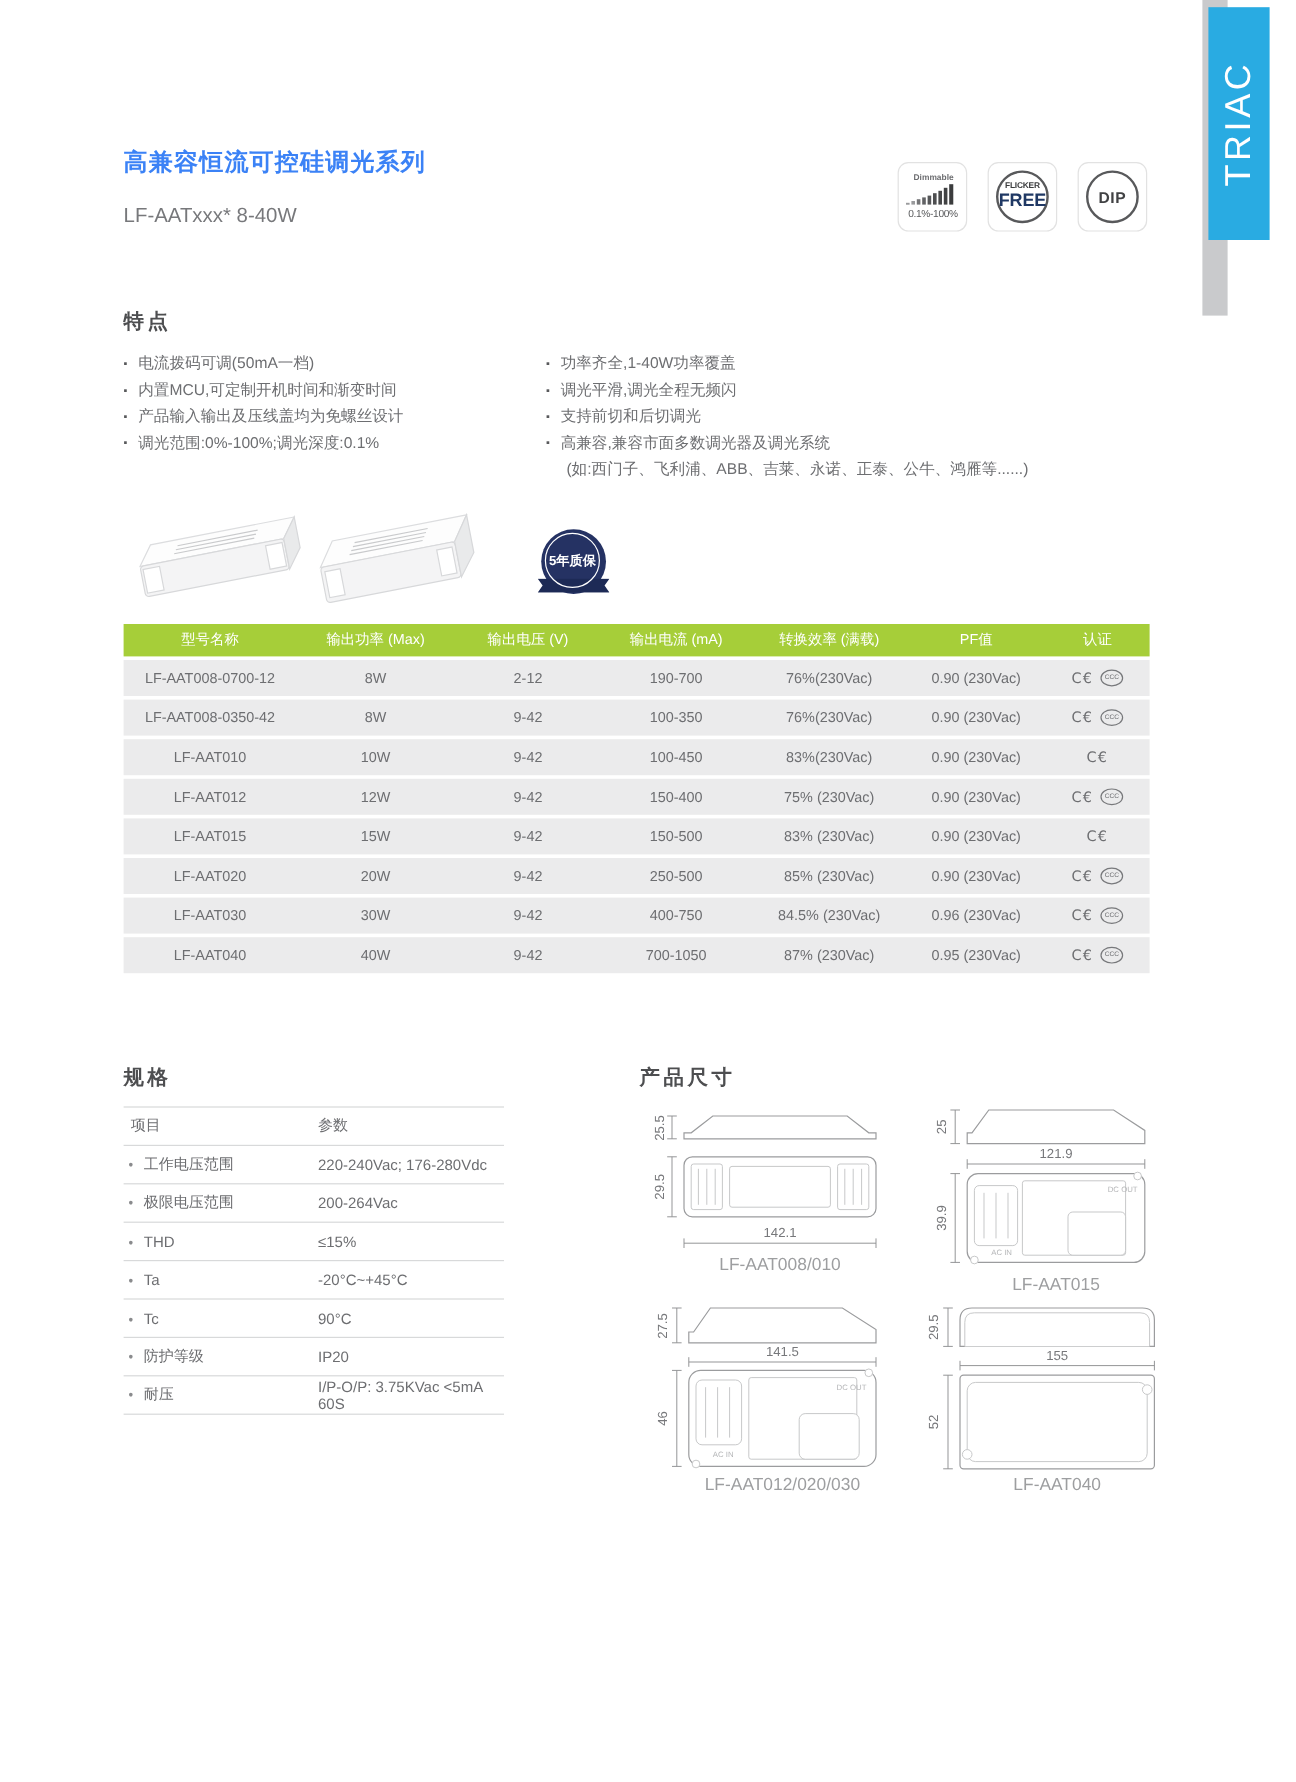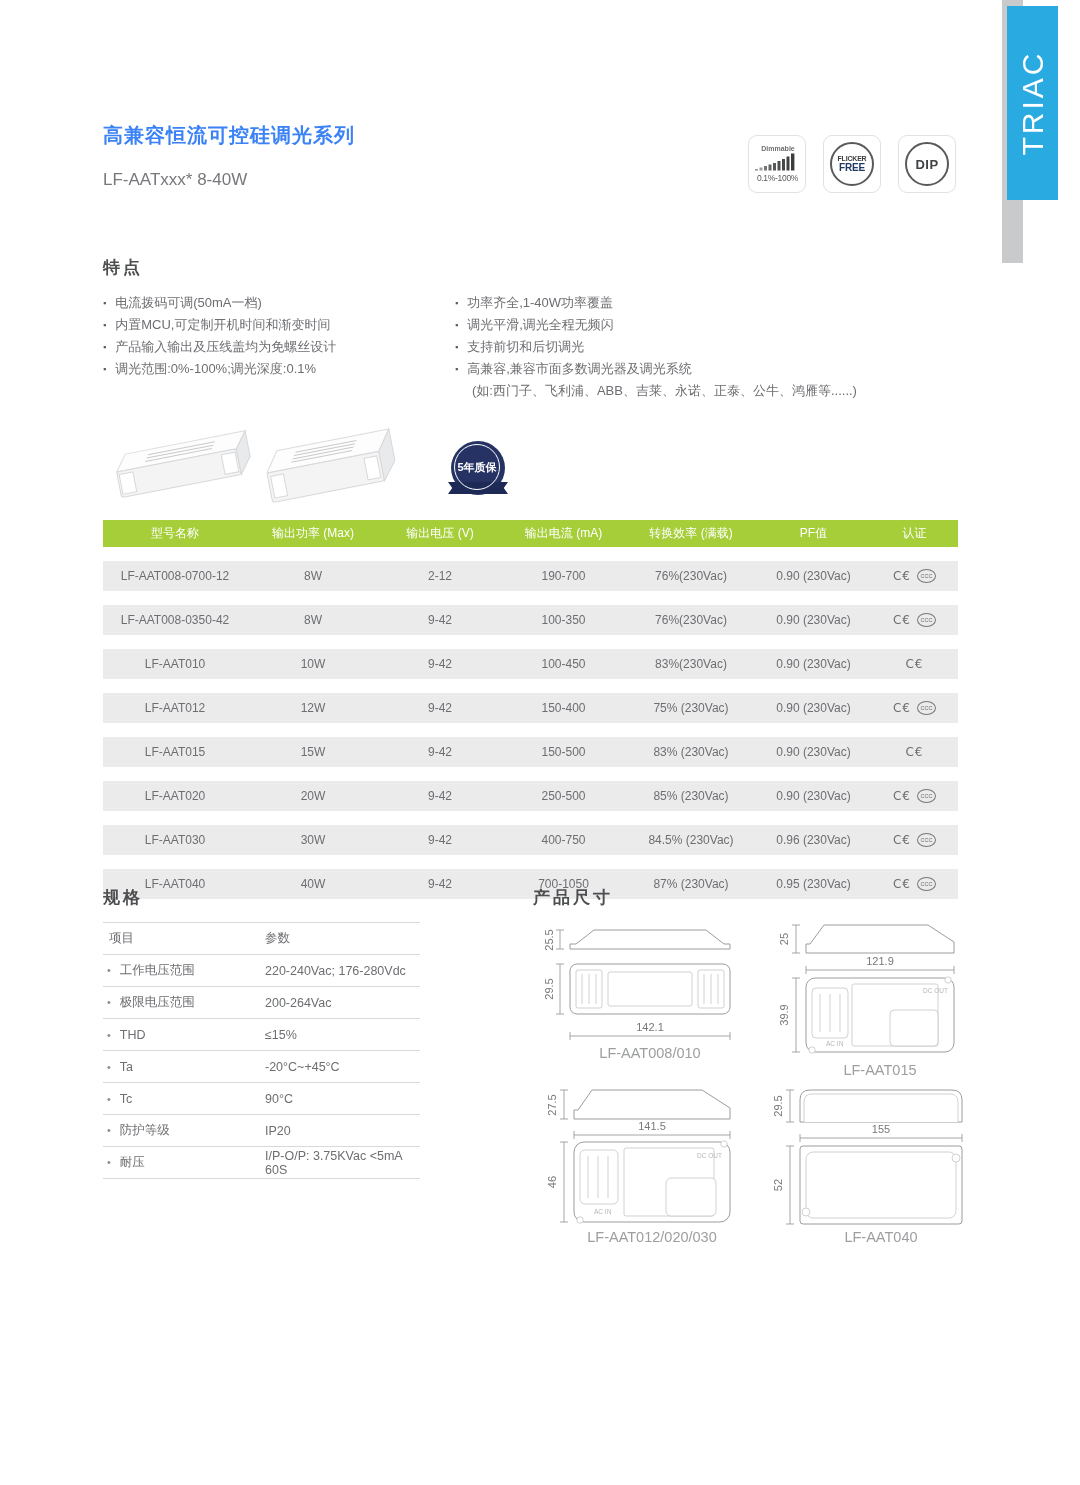--- a/index.html
+++ b/index.html
@@ -20,21 +20,21 @@
   
   .badge{position:absolute;top:135px;width:58px;height:58px;border:1px solid #e2e2e2;border-radius:9px;
          background:#fff;box-sizing:border-box;display:flex;flex-direction:column;align-items:center;justify-content:center;}
   .badge.b1{left:748px;align-items:center;padding:6px 5px;}
   .badge.b2{left:823px;} .badge.b3{left:898px;}
   .b1 .dim-label{font-size:7px;color:#6d6e71;font-weight:700;margin-left:2px;}
   .b1 .dim-range{font-size:8.5px;color:#58595b;margin-left:1px;margin-top:1px;letter-spacing:-0.3px;}
   .cir{width:44px;height:44px;border:2.5px solid #58595b;border-radius:50%;display:flex;flex-direction:column;
        align-items:center;justify-content:center;box-sizing:border-box;}
   .flk1{font-size:7px;font-weight:700;color:#3b3c3e;letter-spacing:-0.2px;}
-  .flk2{font-size:10px;font-weight:800;color:#1f3864;letter-spacing:-0.2px;}
+  .flk2{font-size:15px;font-weight:800;color:#1f3864;letter-spacing:-0.2px;}
   .dip{font-size:13px;font-weight:800;color:#414244;letter-spacing:0.5px;}
 
   
   .sec-head{position:absolute;font-size:17px;font-weight:700;color:#4d4e50;letter-spacing:3px;}
   .feat-col{position:absolute;top:292px;font-size:13px;color:#6d6e71;}
   .feat-col.left{left:103px;width:345px;}
   .feat-col.right{left:455px;width:430px;}
   .feat-item{line-height:22px;}
   .feat-item::before{content:"▪";font-size:9px;color:#58595b;margin-right:9px;vertical-align:1px;}
   .feat-note{line-height:22px;padding-left:17px;}
@@ -45,21 +45,21 @@
   .w-ring{position:absolute;left:4px;top:3px;width:46px;height:46px;border:1.5px solid #fff;border-radius:50%;
           box-sizing:border-box;display:flex;align-items:center;justify-content:center;}
   .w-text{color:#fff;font-size:11px;font-weight:800;white-space:nowrap;}
   .w-ribbon{position:absolute;left:-2px;top:41px;width:60px;height:12px;background:#1d2a56;
             clip-path:polygon(0 0,100% 0,93% 50%,100% 100%,0 100%,7% 50%);}
 
   
   .model-table{position:absolute;left:103px;top:520px;width:855px;}
   .trow{display:flex;align-items:center;text-align:center;}
   .thead{height:27px;background:#a6ce39;color:#fff;font-size:12px;}
-  .tdata{height:30px;background:#ebebec;color:#6d6e71;font-size:12px;margin-top:14px;}
+  .tdata{height:30px;background:#ebebec;color:#6d6e71;font-size:12px;margin-top:3px;}
   .c0{width:144px;} .c1{width:132px;} .c2{width:122px;} .c3{width:125px;}
   .c4{width:130px;} .c5{width:115px;} .c6{width:87px;display:flex;align-items:center;justify-content:center;gap:6px;}
   .ce{font-family:"DejaVu Sans",sans-serif;font-size:12px;letter-spacing:1px;color:#6d6e71;}
   .ccc{display:inline-block;min-width:17px;height:12px;line-height:12px;border:1px solid #77787b;
        border-radius:50%;font-size:5.5px;color:#6d6e71;text-align:center;}
 
   
   .spec-table{position:absolute;left:103px;top:922px;width:317px;font-size:12.5px;}
   .spec-row{display:flex;align-items:center;height:31px;border-top:1px solid #d8d9da;}
   .spec-row:last-child{border-bottom:1px solid #d8d9da;}

